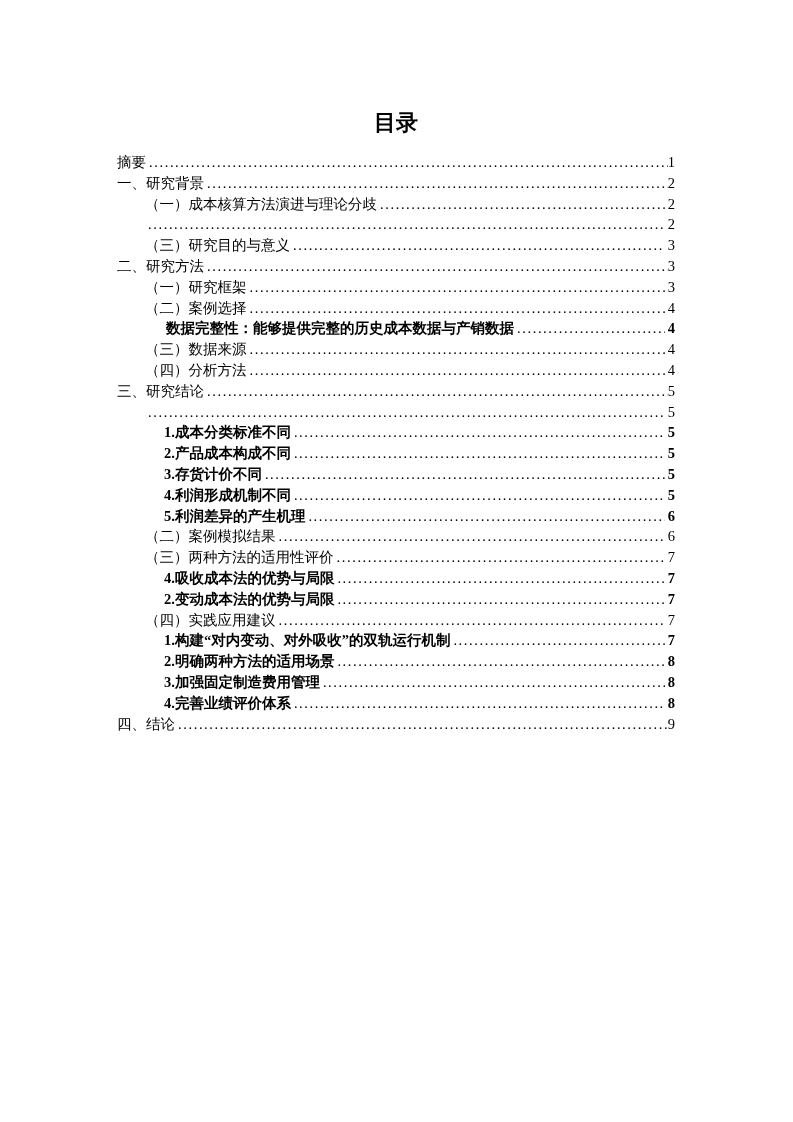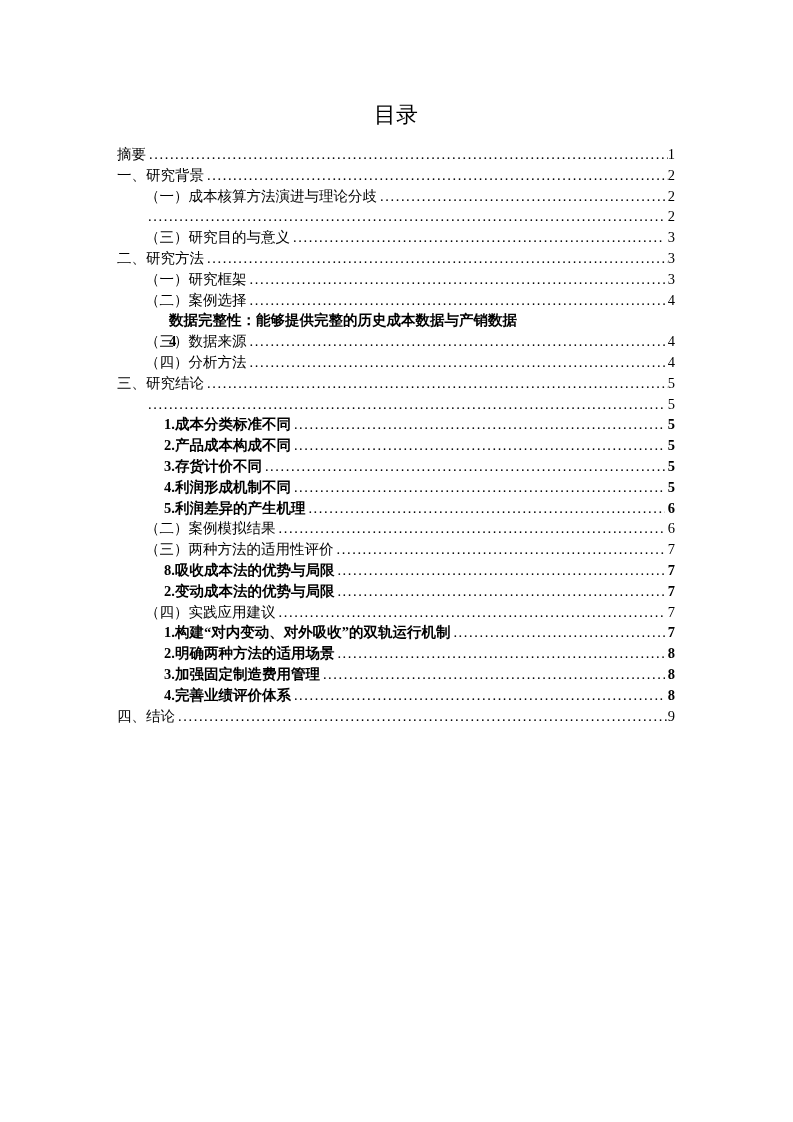--- a/index.html
+++ b/index.html
@@ -12,24 +12,24 @@
     height: 1122px;
     background: #ffffff;
     color: #000000;
     font-family: "Liberation Serif", "DejaVu Serif", serif;
     box-sizing: border-box;
     padding: 98px 118px 0 117px;
     overflow: hidden;
   }
   .toc-title {
     font-size: 22px;
-    font-weight: normal;
+    font-weight: bold;
     text-align: center;
     line-height: 26px;
-    margin: 4px 0 16px 0;
+    margin: 12px 0 16px 0;
   }
   .toc {
     font-size: 14.5px;
     line-height: 20.8px;
   }
   .toc-row {
     display: flex;
     align-items: baseline;
     height: 20.8px;
     cursor: pointer;
@@ -50,21 +50,21 @@
     letter-spacing: 1.6px;
   }
   .toc-page {
     flex: none;
     white-space: nowrap;
   }
   .lvl0 { padding-left: 0; }
   .lvl1 { padding-left: 28px; }
   .lvl2 { padding-left: 47px; font-weight: bold; }
   .lvl1 .toc-page, .lvl2 .toc-page { margin-left: 3px; }
-  .bold-row { font-weight: bold; padding-left: 49px; flex-direction: column; }
+  .bold-row { font-weight: bold; padding-left: 49px; }
 </style>
 </head>
 <body>
 
 <div class="page">
   <h1 class="toc-title">目录</h1>
   <div class="toc" id="toc">
       <div class="toc-row lvl0">
     <span class="toc-label">摘要</span>
     <span class="leader"></span>
@@ -157,21 +157,21 @@
     <span class="toc-label">（二）案例模拟结果</span>
     <span class="leader"></span>
     <span class="toc-page">6</span>
   </div>
       <div class="toc-row lvl1">
     <span class="toc-label">（三）两种方法的适用性评价</span>
     <span class="leader"></span>
     <span class="toc-page">7</span>
   </div>
       <div class="toc-row lvl2">
-    <span class="toc-label">8.吸收成本法的优势与局限</span>
+    <span class="toc-label">4.吸收成本法的优势与局限</span>
     <span class="leader"></span>
     <span class="toc-page">7</span>
   </div>
       <div class="toc-row lvl2">
     <span class="toc-label">2.变动成本法的优势与局限</span>
     <span class="leader"></span>
     <span class="toc-page">7</span>
   </div>
       <div class="toc-row lvl1">
     <span class="toc-label">（四）实践应用建议</span>

